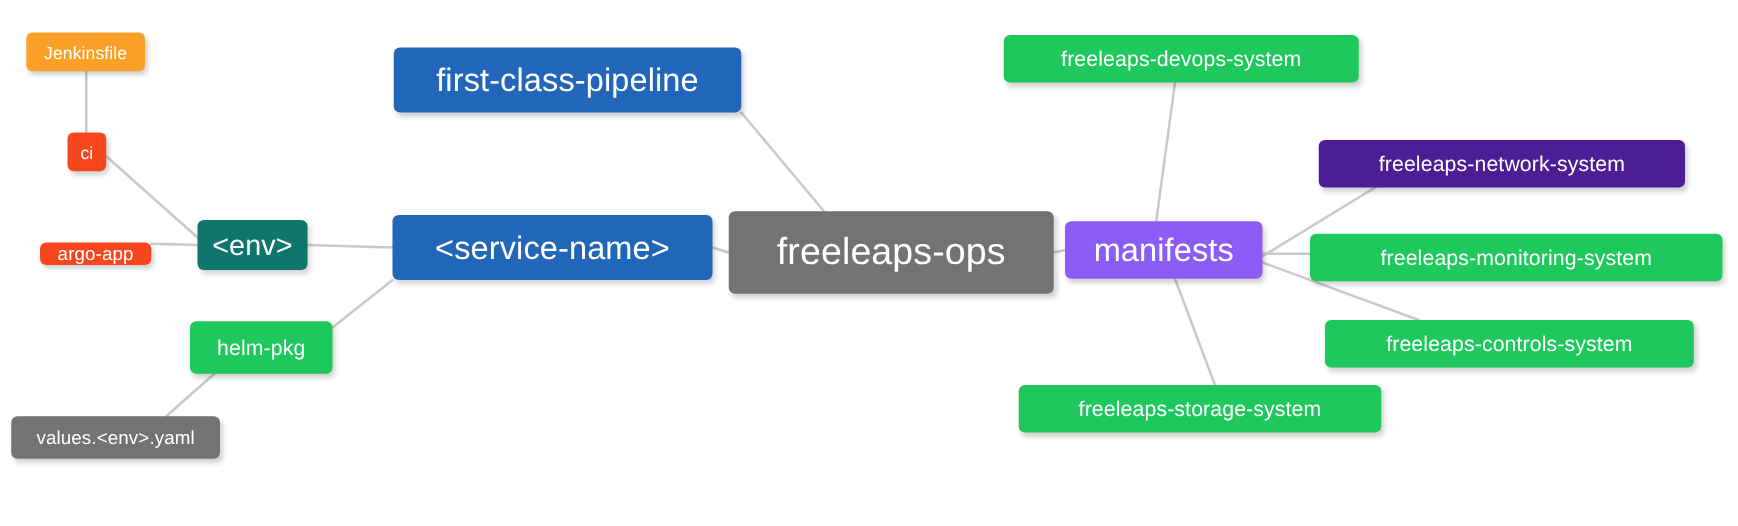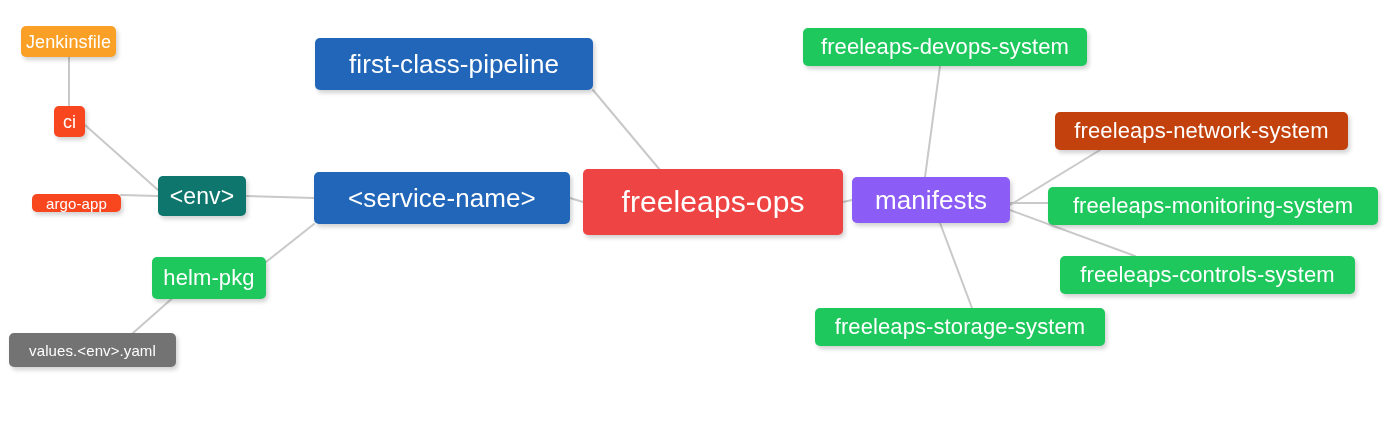--- a/index.html
+++ b/index.html
@@ -42,23 +42,23 @@
   }
   .node-label {
     display: block;
     line-height: 1;
     padding: 0 2px;
   }
   
   .t-root   { font-size: 30px; }
   .t-major  { font-size: 26px; }
   .t-mid    { font-size: 23px; }
-  .t-leaf   { font-size: 22px; }
+  .t-leaf   { font-size: 17px; }
   .t-small  { font-size: 15px; }
-  .t-tiny   { font-size: 18px; }
+  .t-tiny   { font-size: 14px; }
 </style>
 </head>
 <body>
 
 <div id="canvas">
   <svg id="edges" viewBox="0 0 1390 421" xmlns="http://www.w3.org/2000/svg">
       <path d="M 583 202 L 570 198" stroke="#c9c9c9" stroke-width="2" fill="none" stroke-linecap="round"></path>
       <path d="M 593 90 L 660 170" stroke="#c9c9c9" stroke-width="2" fill="none" stroke-linecap="round"></path>
       <path d="M 843 202 L 852 200" stroke="#c9c9c9" stroke-width="2" fill="none" stroke-linecap="round"></path>
       <path d="M 314 198 L 246 196" stroke="#c9c9c9" stroke-width="2" fill="none" stroke-linecap="round"></path>
@@ -66,21 +66,21 @@
       <path d="M 158 190 L 85 125" stroke="#c9c9c9" stroke-width="2" fill="none" stroke-linecap="round"></path>
       <path d="M 158 196 L 121 195" stroke="#c9c9c9" stroke-width="2" fill="none" stroke-linecap="round"></path>
       <path d="M 69 106 L 69 57" stroke="#c9c9c9" stroke-width="2" fill="none" stroke-linecap="round"></path>
       <path d="M 176 295 L 133 333" stroke="#c9c9c9" stroke-width="2" fill="none" stroke-linecap="round"></path>
       <path d="M 925 177 L 940 66" stroke="#c9c9c9" stroke-width="2" fill="none" stroke-linecap="round"></path>
       <path d="M 1010 205 L 1100 150" stroke="#c9c9c9" stroke-width="2" fill="none" stroke-linecap="round"></path>
       <path d="M 1010 203 L 1048 203" stroke="#c9c9c9" stroke-width="2" fill="none" stroke-linecap="round"></path>
       <path d="M 1010 210 L 1135 256" stroke="#c9c9c9" stroke-width="2" fill="none" stroke-linecap="round"></path>
       <path d="M 940 223 L 972 308" stroke="#c9c9c9" stroke-width="2" fill="none" stroke-linecap="round"></path>
     </svg>
-<div class="node t-root" style="left: 583px; top: 169px; width: 260px; height: 66px; background: #ef4444;">
+<div class="node t-root" style="left: 583px; top: 169px; width: 260px; height: 66px; background: #737373;">
       <span class="node-label">freeleaps-ops</span>
     </div>
     <div class="node t-major" style="left: 314px; top: 172px; width: 256px; height: 52px; background: rgb(33, 102, 184);">
       <span class="node-label">&lt;service-name&gt;</span>
     </div>
     <div class="node t-major" style="left: 315px; top: 38px; width: 278px; height: 52px; background: rgb(33, 102, 184);">
       <span class="node-label">first-class-pipeline</span>
     </div>
     <div class="node t-major" style="left: 852px; top: 177px; width: 158px; height: 46px; background: #8b5cf6;">
       <span class="node-label">manifests</span>
@@ -99,21 +99,21 @@
     </div>
     <div class="node t-small" style="left: 32px; top: 194px; width: 89px; height: 18px; background: rgb(248, 71, 31);">
       <span class="node-label">argo-app</span>
     </div>
     <div class="node t-small" style="left: 9px; top: 333px; width: 167px; height: 34px; background: #737373;">
       <span class="node-label">values.&lt;env&gt;.yaml</span>
     </div>
     <div class="node t-leaf" style="left: 803px; top: 28px; width: 284px; height: 38px; background: rgb(30, 200, 92);">
       <span class="node-label">freeleaps-devops-system</span>
     </div>
-    <div class="node t-leaf" style="left: 1055px; top: 112px; width: 293px; height: 38px; background: #c2410c;">
+    <div class="node t-leaf" style="left: 1055px; top: 112px; width: 293px; height: 38px; background: #4c1d95;">
       <span class="node-label">freeleaps-network-system</span>
     </div>
     <div class="node t-leaf" style="left: 1060px; top: 256px; width: 295px; height: 38px; background: rgb(30, 200, 92);">
       <span class="node-label">freeleaps-controls-system</span>
     </div>
     <div class="node t-leaf" style="left: 1048px; top: 187px; width: 330px; height: 38px; background: rgb(30, 200, 92);">
       <span class="node-label">freeleaps-monitoring-system</span>
     </div>
     <div class="node t-leaf" style="left: 815px; top: 308px; width: 290px; height: 38px; background: rgb(30, 200, 92);">
       <span class="node-label">freeleaps-storage-system</span>

